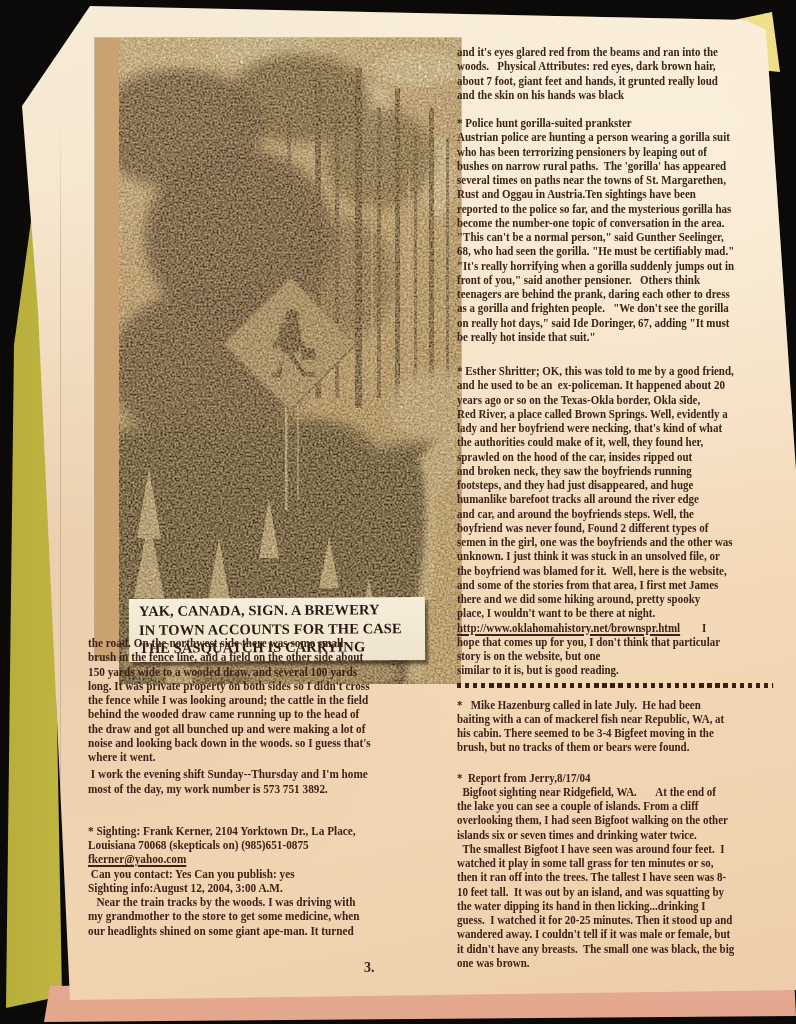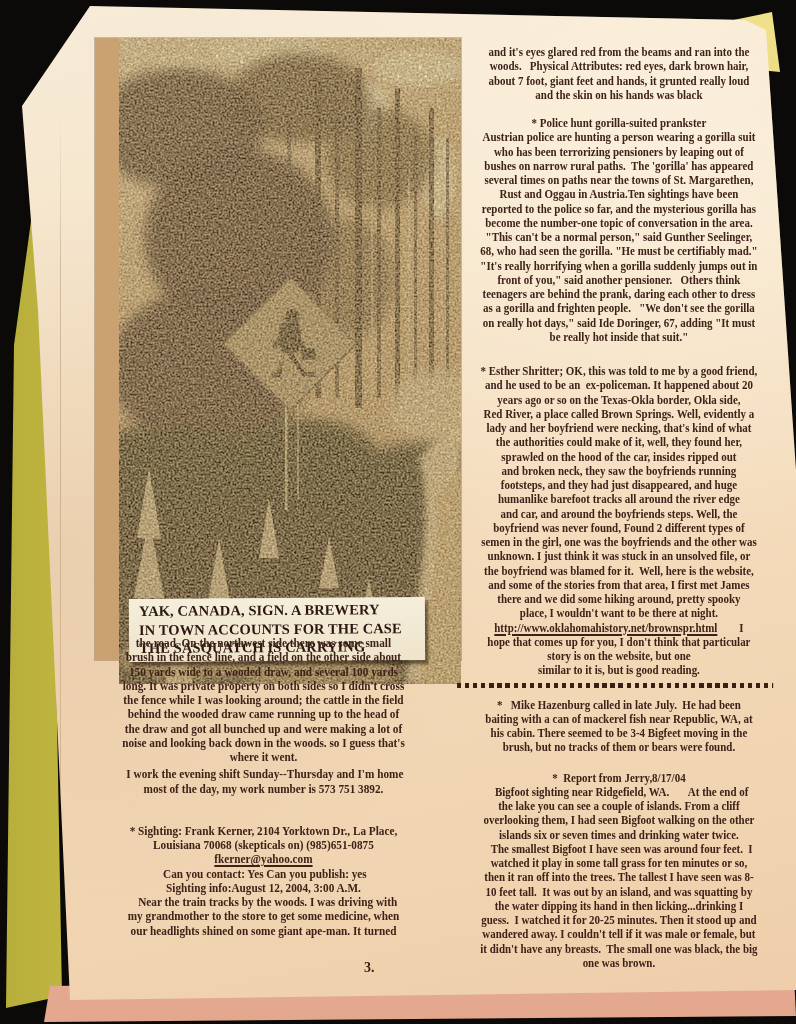--- a/index.html
+++ b/index.html
@@ -51,21 +51,21 @@
     background:linear-gradient(180deg,#f5eedb 0%,#efe4cb 100%);
     color:#2c1710;
     font-weight:bold;font-size:14.5px;line-height:18.6px;
     padding:3px 10px 4px 10px;
     white-space:pre-line;
     transform:rotate(-.4deg);
     box-shadow:3px 4px 3px rgba(28,16,6,.55);
     letter-spacing:.1px;
   }
   
-  .col{position:absolute;color:#3e2219;font-weight:bold;text-align:center;}
+  .col{position:absolute;color:#3e2219;font-weight:bold;}
   .colscale{transform-origin:0 0;}
   .col p{
     margin:0;font-size:12.9px;line-height:14.25px;
     white-space:pre-wrap;letter-spacing:0;
   }
   .col-left{left:88px;top:636px;width:352px;}
   .col-left .colscale{width:402px;transform:scaleX(.873);}
   .col-right{left:457px;top:45px;width:324px;}
   .col-right .colscale{width:381px;transform:scaleX(.85);}.mt3{margin-top:3px!important}.mt10{margin-top:10px!important}
   .mt14{margin-top:14px!important}.mt16{margin-top:16px!important}

